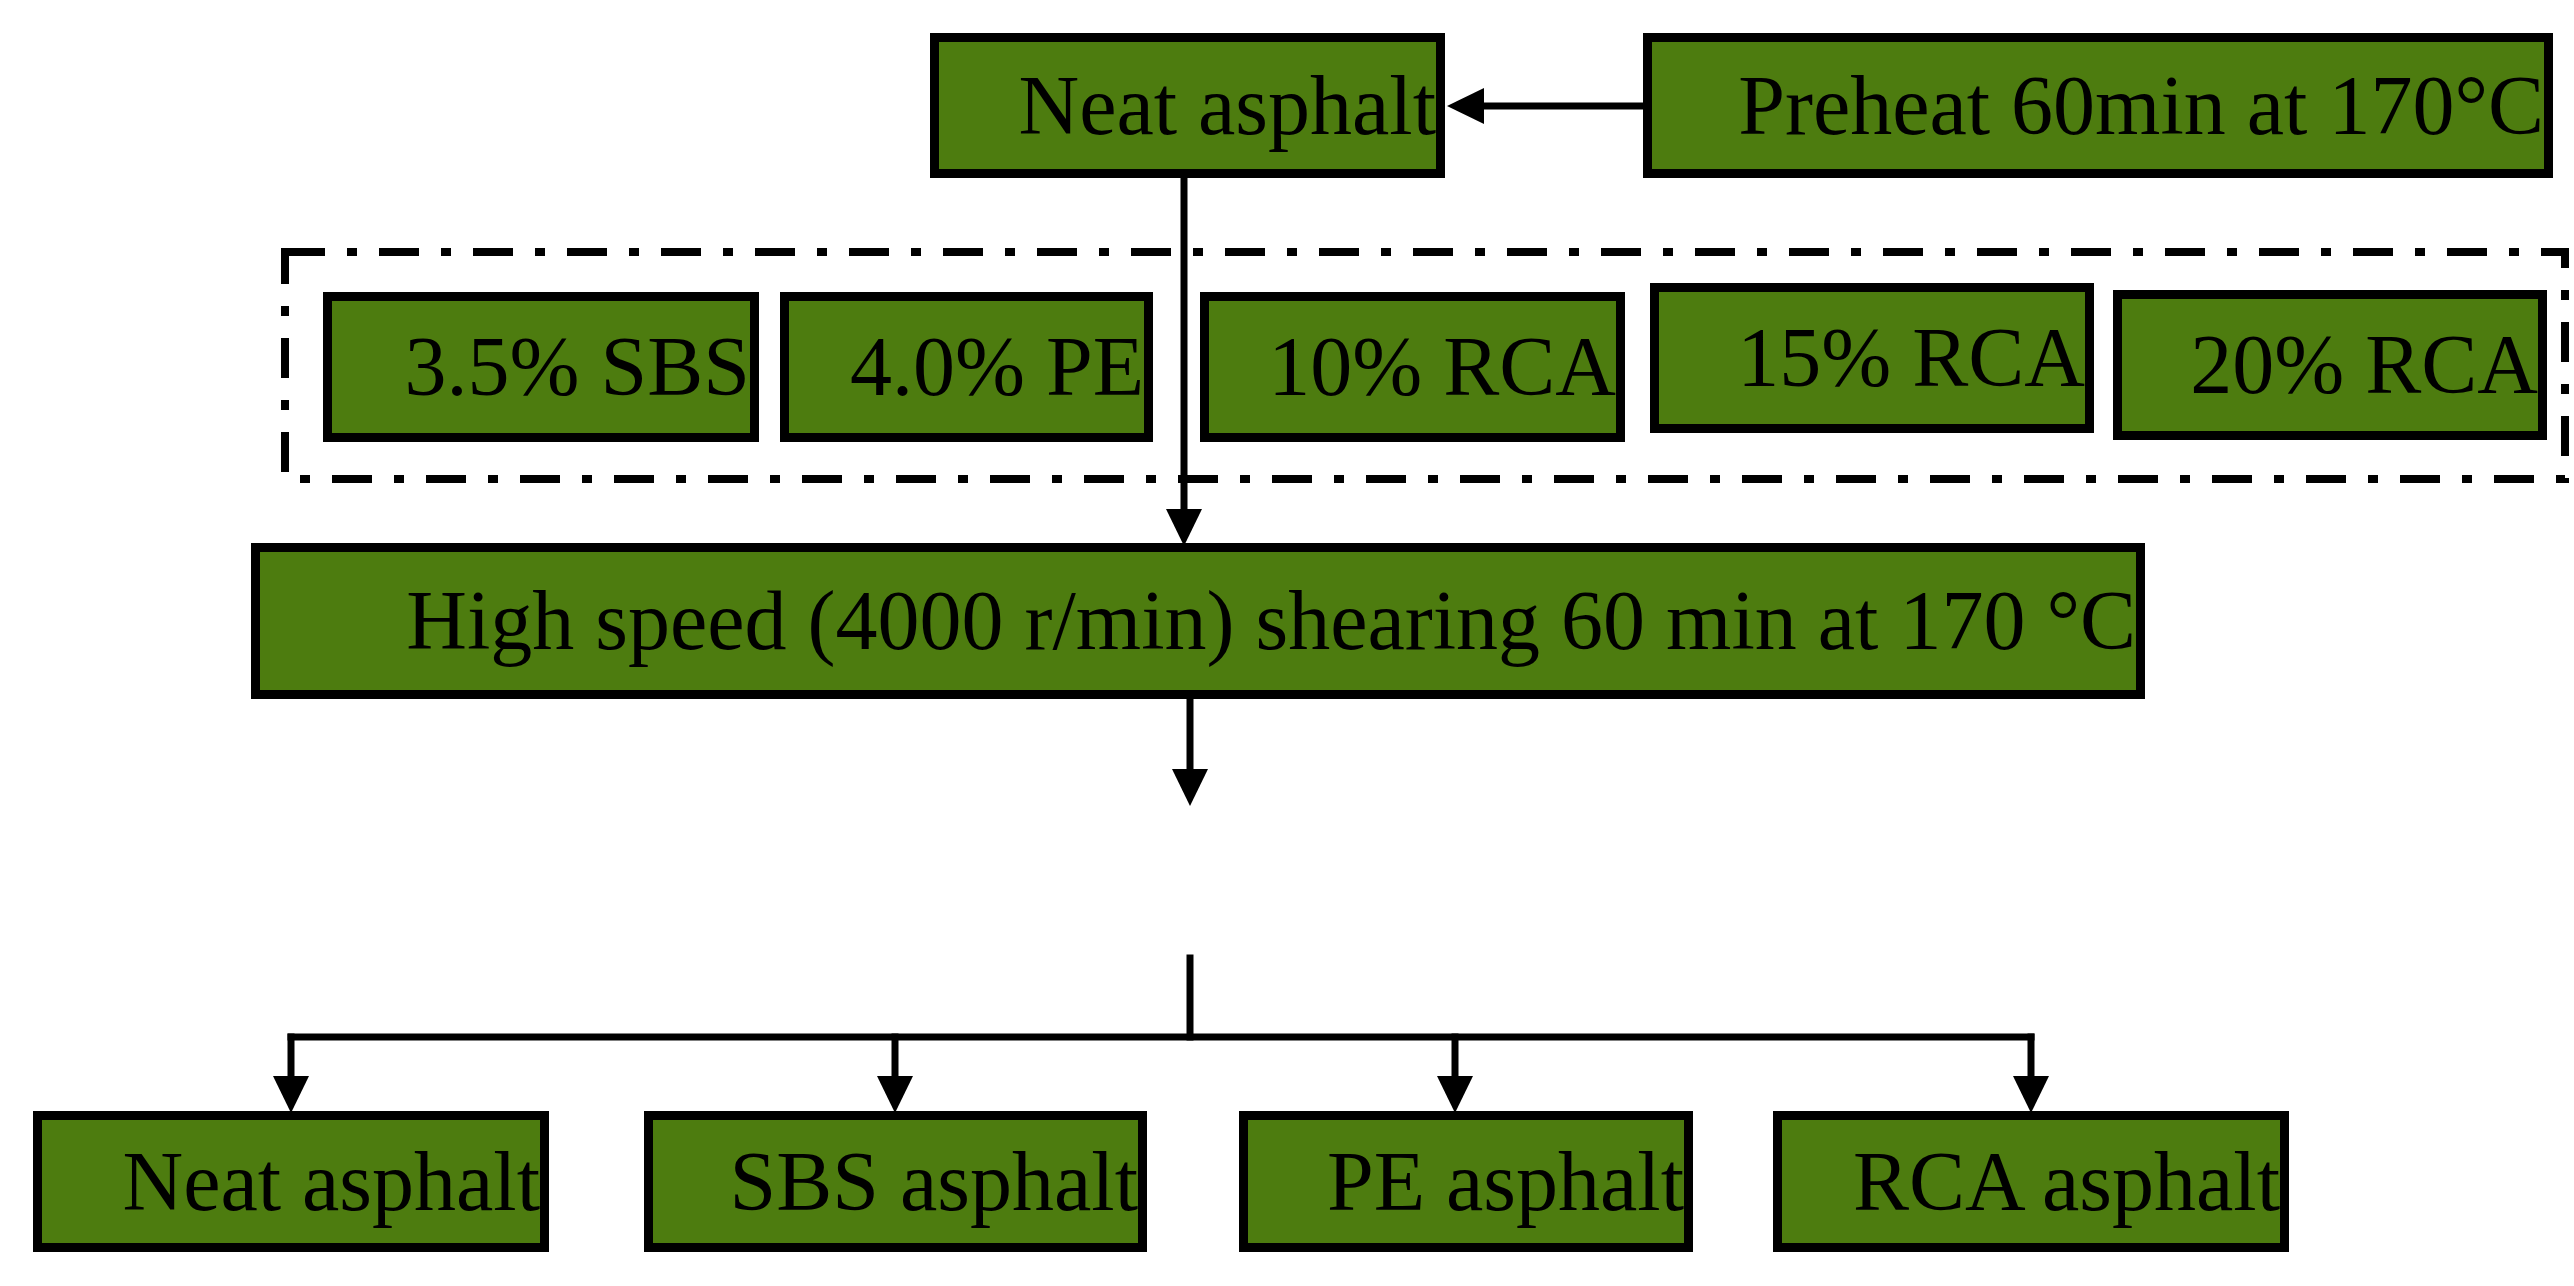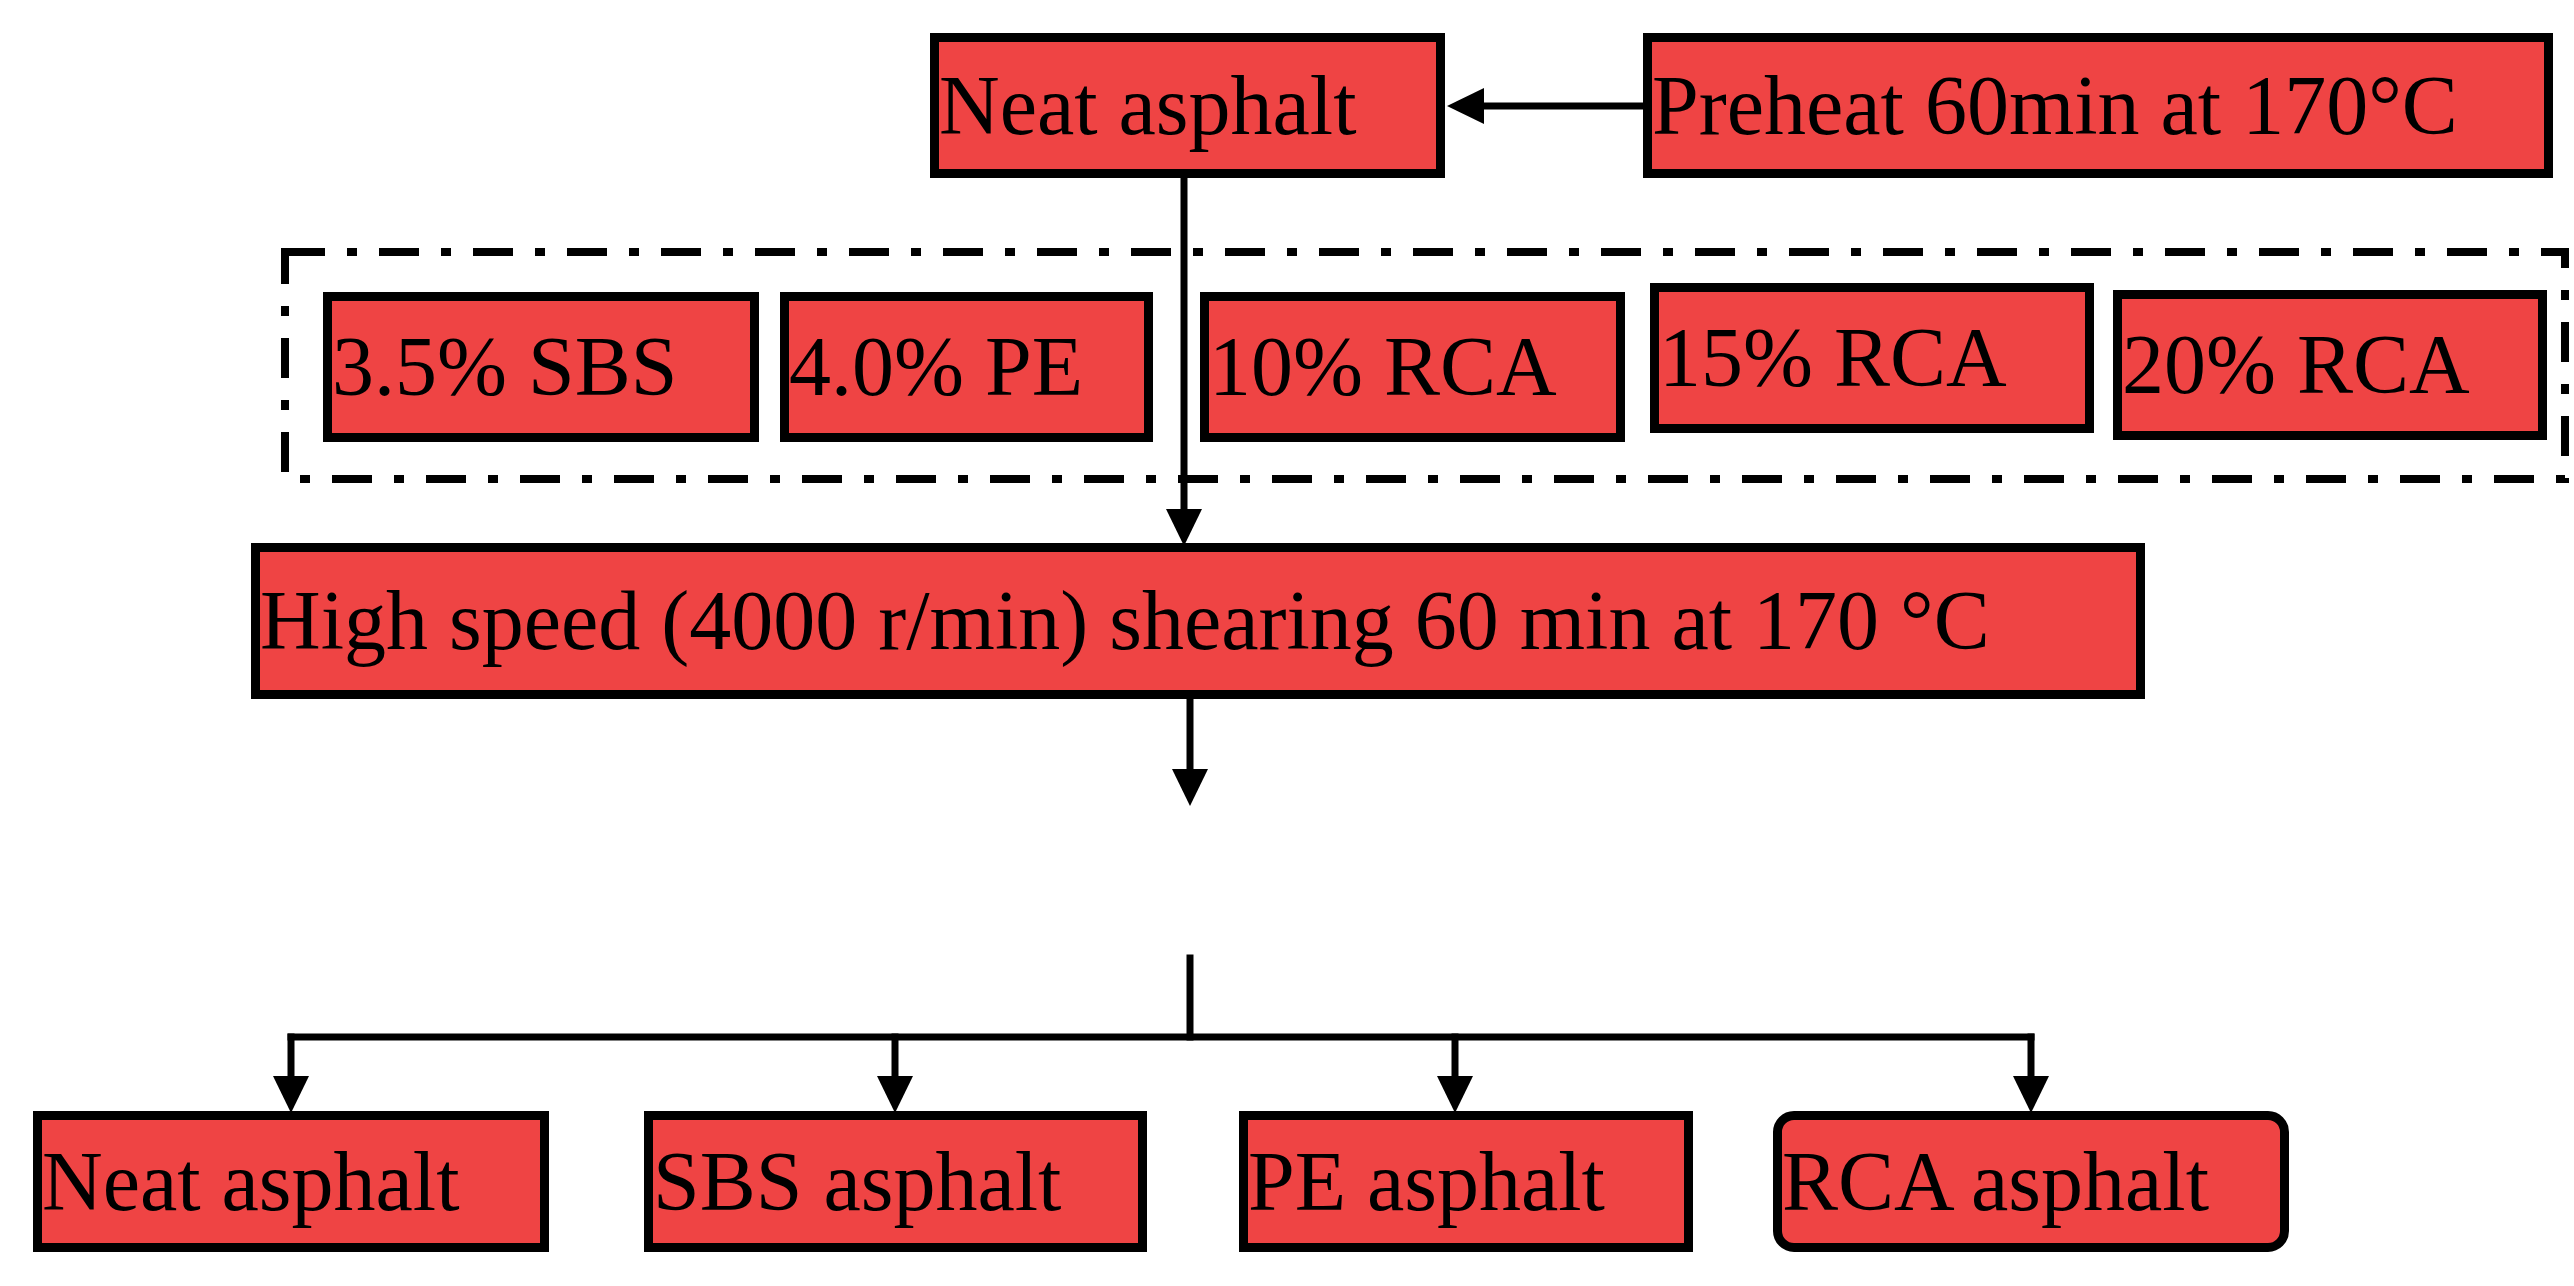--- a/index.html
+++ b/index.html
@@ -34,24 +34,24 @@
   .dashed-rect {
     fill: none;
     stroke: #000000;
     stroke-width: 8;
     stroke-dasharray: 40 22 10 22;
   }
   .box {
     position: absolute;
     box-sizing: border-box;
     border: 9px solid #000000;
-    background: #ef4444;
+    background: #4d7c0f;
     display: flex;
     align-items: center;
-    justify-content: flex-start;
+    justify-content: flex-end;
     color: #000000;
     font-size: 84px;
     line-height: 1;
     white-space: nowrap;
     text-align: center;
   }
 </style>
 </head>
 <body>
 
@@ -130,17 +130,17 @@
 
   <div class="box" style="left:33px; top:1111px; width:516px; height:141px;">
     <span>Neat asphalt</span>
   </div>
   <div class="box" style="left:644px; top:1111px; width:503px; height:141px;">
     <span>SBS asphalt</span>
   </div>
   <div class="box" style="left:1239px; top:1111px; width:454px; height:141px;">
     <span>PE asphalt</span>
   </div>
-  <div class="box" style="left:1773px; top:1111px; width:516px; height:141px;border-radius:21px;">
+  <div class="box" style="left:1773px; top:1111px; width:516px; height:141px;">
     <span>RCA asphalt</span>
   </div>
 
 </div>
 
 </body></html>

